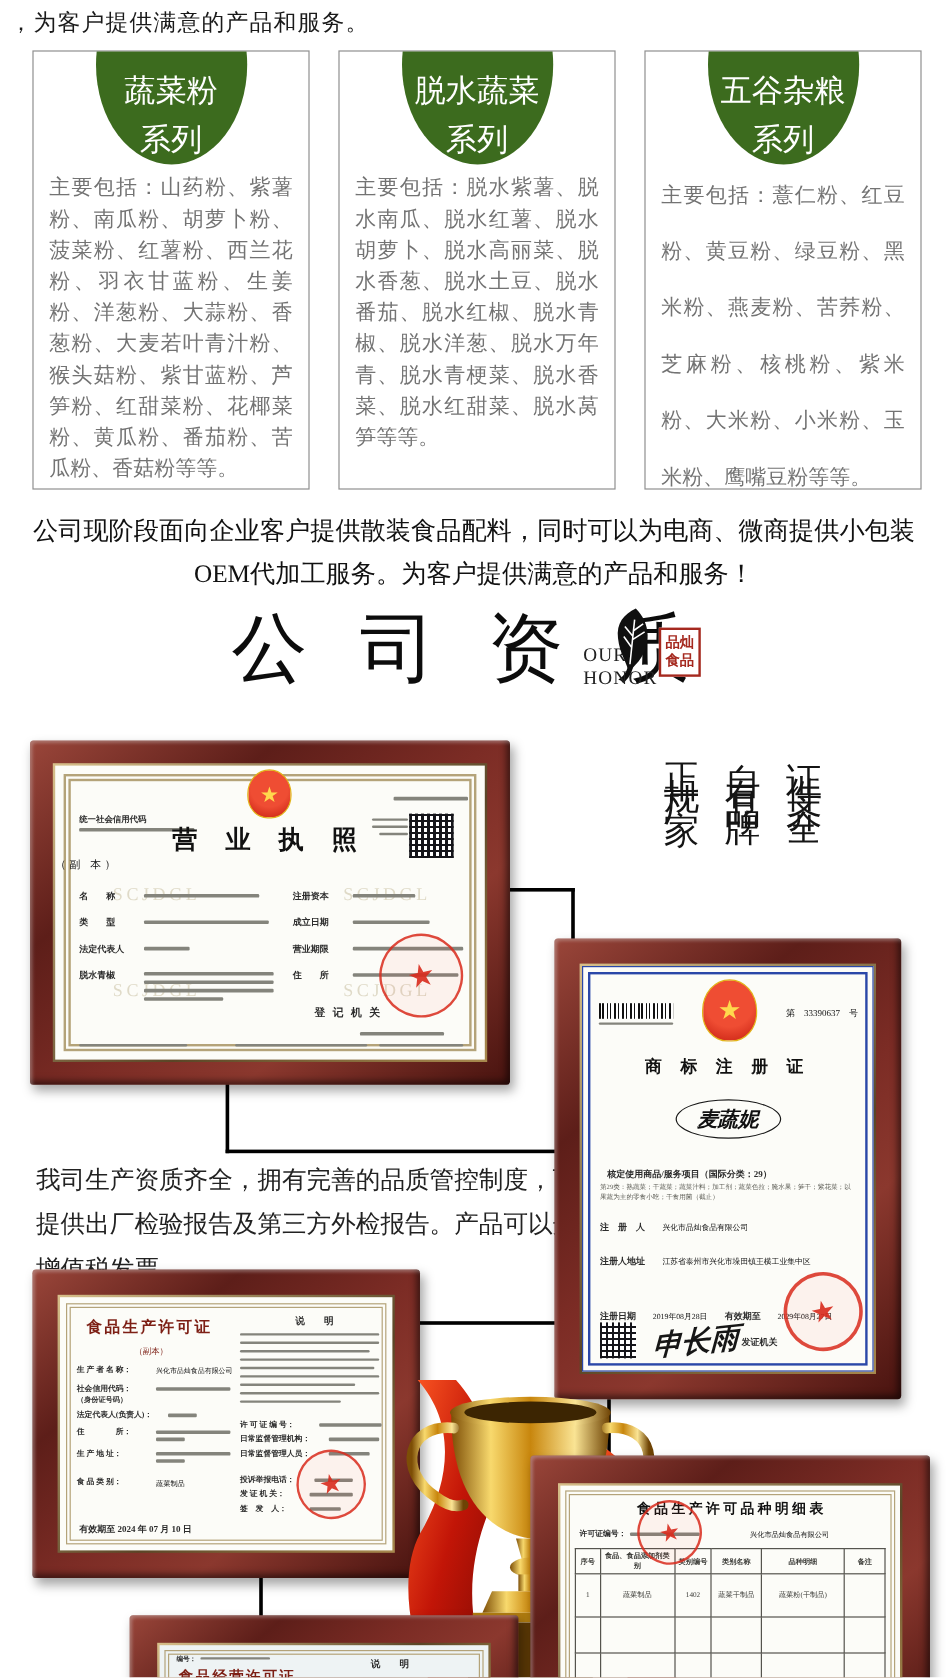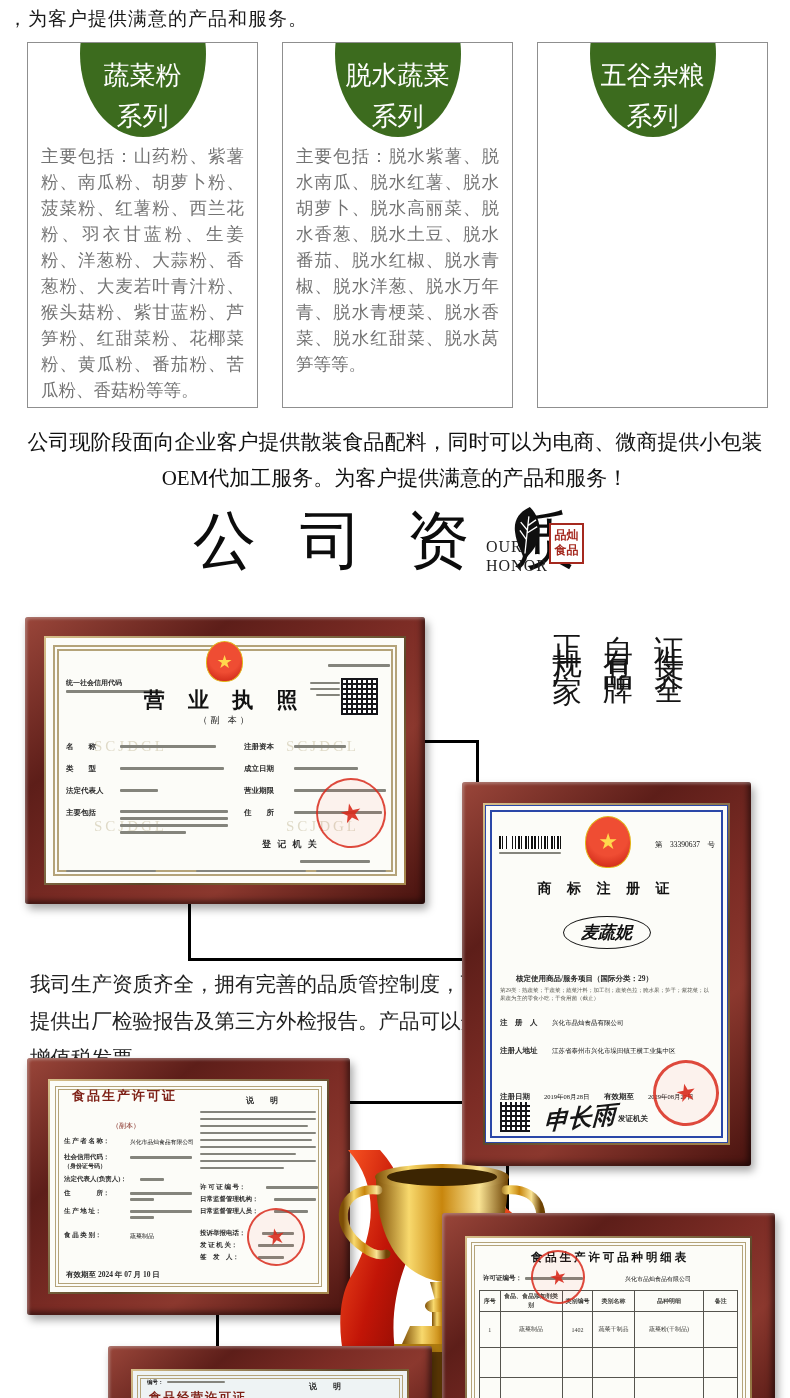--- a/index.html
+++ b/index.html
@@ -100,20 +100,21 @@
     </div>
     <div class="sbody">主要包括：脱水紫薯、脱水南瓜、脱水红薯、脱水胡萝卜、脱水高丽菜、脱水香葱、脱水土豆、脱水番茄、脱水红椒、脱水青椒、脱水洋葱、脱水万年青、脱水青梗菜、脱水香菜、脱水红甜菜、脱水莴笋等等。</div>
   </div>
 
   <div class="sbox lh-wide" style="left:537px">
     <div class="ellipse"></div>
     <div class="stitle">
       <div>五谷杂粮</div>
       <div>系列</div>
     </div>
+    <div class="sbody">主要包括：薏仁粉、红豆粉、黄豆粉、绿豆粉、黑米粉、燕麦粉、苦荞粉、芝麻粉、核桃粉、紫米粉、大米粉、小米粉、玉米粉、鹰嘴豆粉等等。</div>
   </div>
 
   <div class="para1">公司现阶段面向企业客户提供散装食品配料，同时可以为电商、微商提供小包装OEM代加工服务。为客户提供满意的产品和服务！</div>
 
   <div class="sec-title">公 司 资 质</div>
   <div class="honor-en">
     <div>OUR</div>
     <div>HONOR</div>
   </div>
   <svg class="leaf" width="38" height="58" viewBox="0 0 40 62">
@@ -147,34 +148,34 @@
       <span class="wm" style="left:240px;top:180px">SCJDGL</span>
 
       <div class="emblem" style="left:160px;top:3px;width:37px;height:41px;font-size:18px">★</div>
 
       <div class="abs flabel" style="left:20px;top:40px;font-size:7px">统一社会信用代码</div>
       <i class="vbar" style="left:20px;top:52px;width:96px"></i>
 
       <i class="vbar" style="left:282px;top:26px;width:62px;height:2.5px"></i>
 
       <div class="abs" style="left:0;right:0;top:48px;text-align:center;font-size:21px;font-weight:bold;letter-spacing:9px">营 业 执 照</div>
-      <div class="abs" style="left:0;right:0;top:76px;text-align:center;font-size:9px;letter-spacing:3px">（副  本）</div>
+      <div class="abs" style="left:0;right:0;top:76px;font-size:9px;letter-spacing:3px">（副  本）</div>
 
       <div class="qr" style="right:26px;top:40px;width:37px;height:37px"></div>
       <i class="vbar" style="right:64px;top:44px;width:30px;height:2px"></i>
       <i class="vbar" style="right:64px;top:50px;width:30px;height:2px"></i>
       <i class="vbar" style="right:64px;top:56px;width:24px;height:2px"></i>
 
       <div class="abs flabel" style="left:20px;top:104px;font-size:7.5px">名　　称</div>
       <i class="vbar" style="left:74px;top:107px;width:96px"></i>
       <div class="abs flabel" style="left:20px;top:126px;font-size:7.5px">类　　型</div>
       <i class="vbar" style="left:74px;top:129px;width:104px"></i>
       <div class="abs flabel" style="left:20px;top:148px;font-size:7.5px">法定代表人</div>
       <i class="vbar" style="left:74px;top:151px;width:38px"></i>
-      <div class="abs flabel" style="left:20px;top:170px;font-size:7.5px">主要包括</div>
+      <div class="abs flabel" style="left:20px;top:170px;font-size:7.5px">脱水青椒</div>
       <i class="vbar" style="left:74px;top:172px;width:108px;height:3px"></i>
       <i class="vbar" style="left:74px;top:179px;width:108px;height:3px"></i>
       <i class="vbar" style="left:74px;top:186px;width:108px;height:3px"></i>
       <i class="vbar" style="left:74px;top:193px;width:66px;height:3px"></i>
 
       <div class="abs flabel" style="left:198px;top:104px;font-size:7.5px">注册资本</div>
       <i class="vbar" style="left:248px;top:107px;width:52px"></i>
       <div class="abs flabel" style="left:198px;top:126px;font-size:7.5px">成立日期</div>
       <i class="vbar" style="left:248px;top:129px;width:64px"></i>
       <div class="abs flabel" style="left:198px;top:148px;font-size:7.5px">营业期限</div>
@@ -202,21 +203,21 @@
       <i class="vbar" style="left:13px;top:46px;width:62px;height:2px"></i>
 
       <div class="emblem" style="left:99px;top:10px;width:46px;height:52px;font-size:22px">★</div>
 
       <div class="abs" style="right:12px;top:34px;font-size:7.5px">第　33390637　号</div>
 
       <div class="abs" style="left:0;right:0;top:74px;text-align:center;font-size:14px;font-weight:bold;letter-spacing:6px">商 标 注 册 证</div>
 
       <div class="abs" style="left:50%;top:110px;transform:translateX(-50%);width:88px;height:33px;border:1.5px solid #181818;border-radius:50%;display:flex;align-items:center;justify-content:center;font-size:17px;font-weight:bold;font-style:italic">麦蔬妮</div>
 
-      <div class="abs flabel" style="left:30px;top:168px;font-size:7.5px">核定使用商品/服务项目（国际分类：29）</div>
+      <div class="abs flabel" style="left:20px;top:168px;font-size:7.5px">核定使用商品/服务项目（国际分类：29）</div>
       <div class="abs tinytxt" style="left:14px;right:14px;top:180px;font-size:5.5px;line-height:8px">第29类：熟蔬菜；干蔬菜；蔬菜汁料；加工剂；蔬菜色拉；腌水果；笋干；紫花菜；以果蔬为主的零食小吃；干食用菌（截止）</div>
 
       <div class="abs flabel" style="left:14px;top:212px;font-size:7.5px">注　册　人</div>
       <div class="abs" style="left:66px;top:213px;font-size:6.5px">兴化市品灿食品有限公司</div>
 
       <div class="abs flabel" style="left:14px;top:240px;font-size:7.5px">注册人地址</div>
       <div class="abs" style="left:66px;top:241px;font-size:6.5px">江苏省泰州市兴化市垛田镇王横工业集中区</div>
 
       <div class="abs flabel" style="left:14px;top:286px;font-size:7.5px">注册日期</div>
       <div class="abs" style="left:58px;top:287px;font-size:6.5px">2019年08月28日</div>
@@ -233,21 +234,21 @@
       </div>
   </div>
 
   <div class="para2">我司生产资质齐全，拥有完善的品质管控制度，可提供出厂检验报告及第三方外检报告。产品可以开增值税发票。</div>
 
   <div class="wframe" style="left:27px;top:1058px;width:323px;height:257px;padding:21px">
     <div class="lip">
         <div class="paper">
       <div class="gborder" style="inset:5px;border-width:4px"></div>
 
-      <div class="abs" style="left:22px;top:6px;font-size:13px;font-weight:bold;letter-spacing:2px;color:#7d1f15">食品生产许可证</div>
+      <div class="abs" style="left:22px;top:16px;font-size:13px;font-weight:bold;letter-spacing:2px;color:#7d1f15">食品生产许可证</div>
       <div class="abs" style="left:62px;top:40px;font-size:7px;color:#7d1f15">（副本）</div>
 
       <div class="abs flabel" style="left:196px;top:14px;font-size:8px;letter-spacing:4px">说　明</div>
       <i class="vbar" style="left:150px;top:30px;width:116px;height:2.2px"></i>
       <i class="vbar" style="left:150px;top:37px;width:116px;height:2.2px"></i>
       <i class="vbar" style="left:150px;top:44px;width:108px;height:2.2px"></i>
       <i class="vbar" style="left:150px;top:51px;width:116px;height:2.2px"></i>
       <i class="vbar" style="left:150px;top:58px;width:112px;height:2.2px"></i>
       <i class="vbar" style="left:150px;top:65px;width:116px;height:2.2px"></i>
       <i class="vbar" style="left:150px;top:72px;width:96px;height:2.2px"></i>

